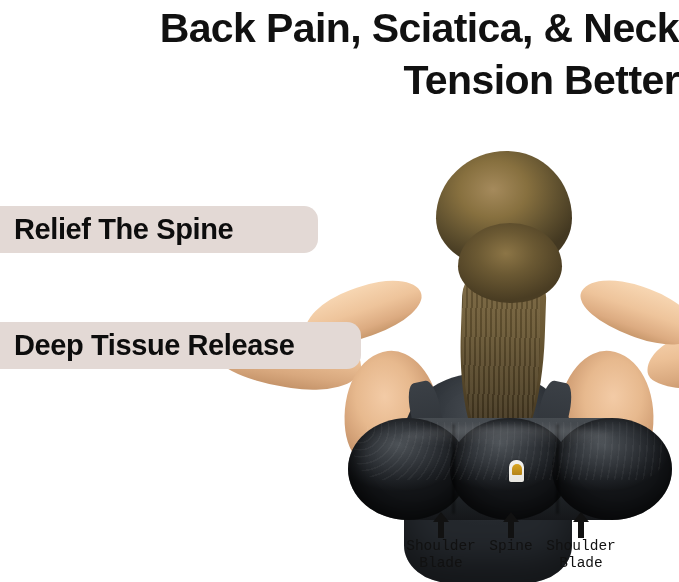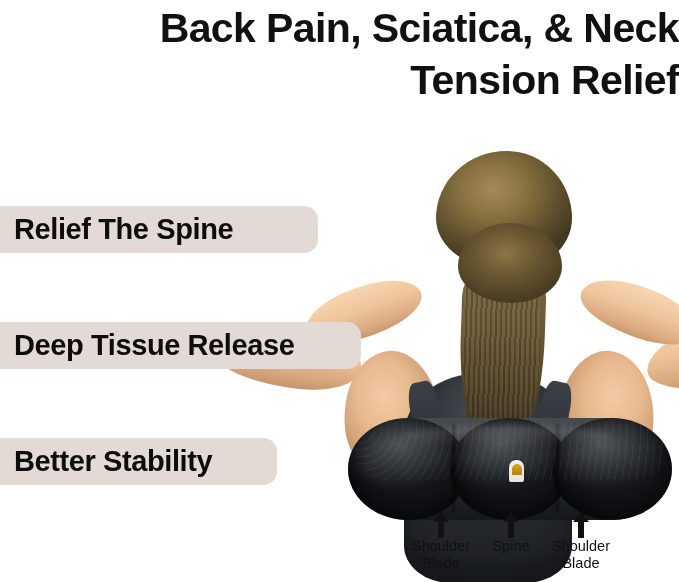--- a/index.html
+++ b/index.html
@@ -272,38 +272,38 @@
   .pill.p3 { top: 438px; width: 277px; height: 47px; }
 
   
   .callout {
     position: absolute;
     width: 110px;
     text-align: center;
   }
   .arrow-svg { display: block; margin: 0 auto; }
   .callout .cl-text {
-    font-family: Liberation Sans, sans-serif;
+    font-family: Liberation Mono, monospace;
     font-size: 14.5px;
     font-weight: normal;
     line-height: 17px;
     color: #111111;
   }
   .callout.c1 { left: 386px; top: 512px; }
   .callout.c2 { left: 456px; top: 512px; }
   .callout.c3 { left: 526px; top: 512px; }
 </style>
 </head>
 <body>
 
 <div id="page">
 
   <div class="headline">
     <span class="hl-line">Back Pain, Sciatica, &amp; Neck</span>
-    <span class="hl-line">Tension Relief</span>
+    <span class="hl-line">Tension Better</span>
   </div>
 
   <div class="photo">
 
     <div class="arm-l"></div>
     <div class="arm-r"></div>
 
     <div class="shoulder-l"></div>
     <div class="shoulder-r"></div>
 
@@ -335,23 +335,20 @@
       <div class="roller-label-mark"></div>
     </div>
   </div>
 
   <div class="pill p1">
     <span class="pill-text">Relief The Spine</span>
   </div>
   <div class="pill p2">
     <span class="pill-text">Deep Tissue Release</span>
   </div>
-  <div class="pill p3">
-    <span class="pill-text">Better Stability</span>
-  </div>
 
   <div class="callout c1">
     <svg class="arrow-svg" width="18" height="26" viewBox="0 0 18 26">
       <path d="M9 0 L17 10 L12 10 L12 26 L6 26 L6 10 L1 10 Z" fill="#111111"></path>
     </svg>
     <div class="cl-text">Shoulder</div>
     <div class="cl-text">Blade</div>
   </div>
 
   <div class="callout c2">

